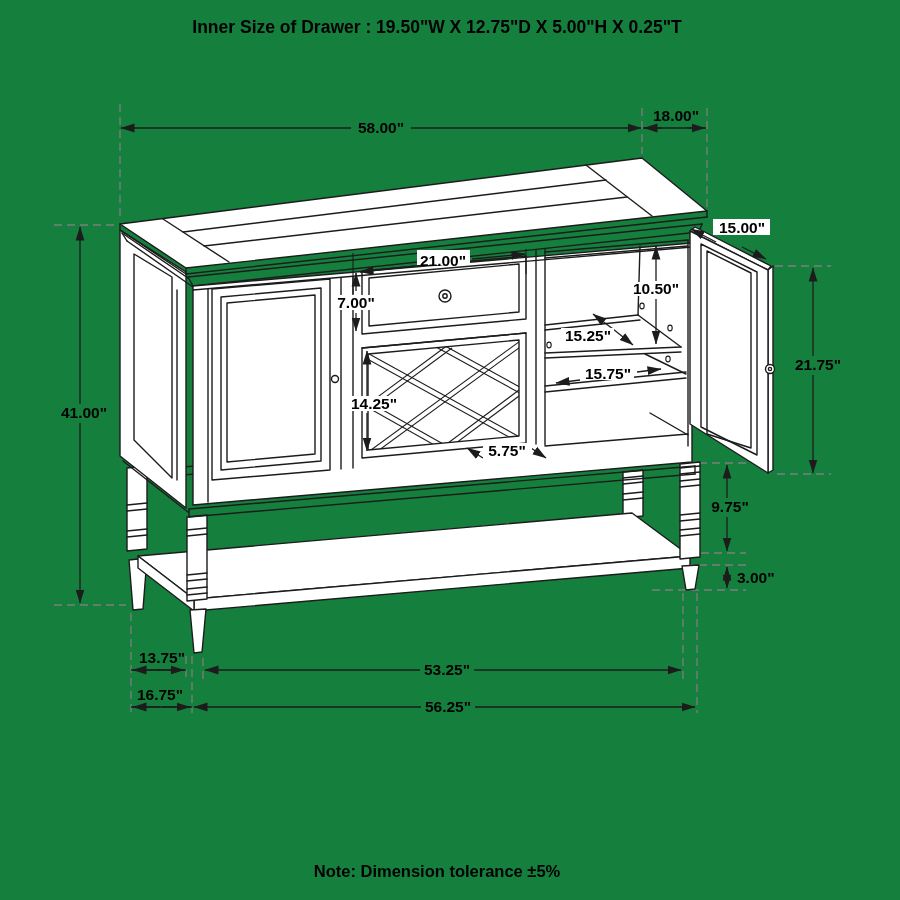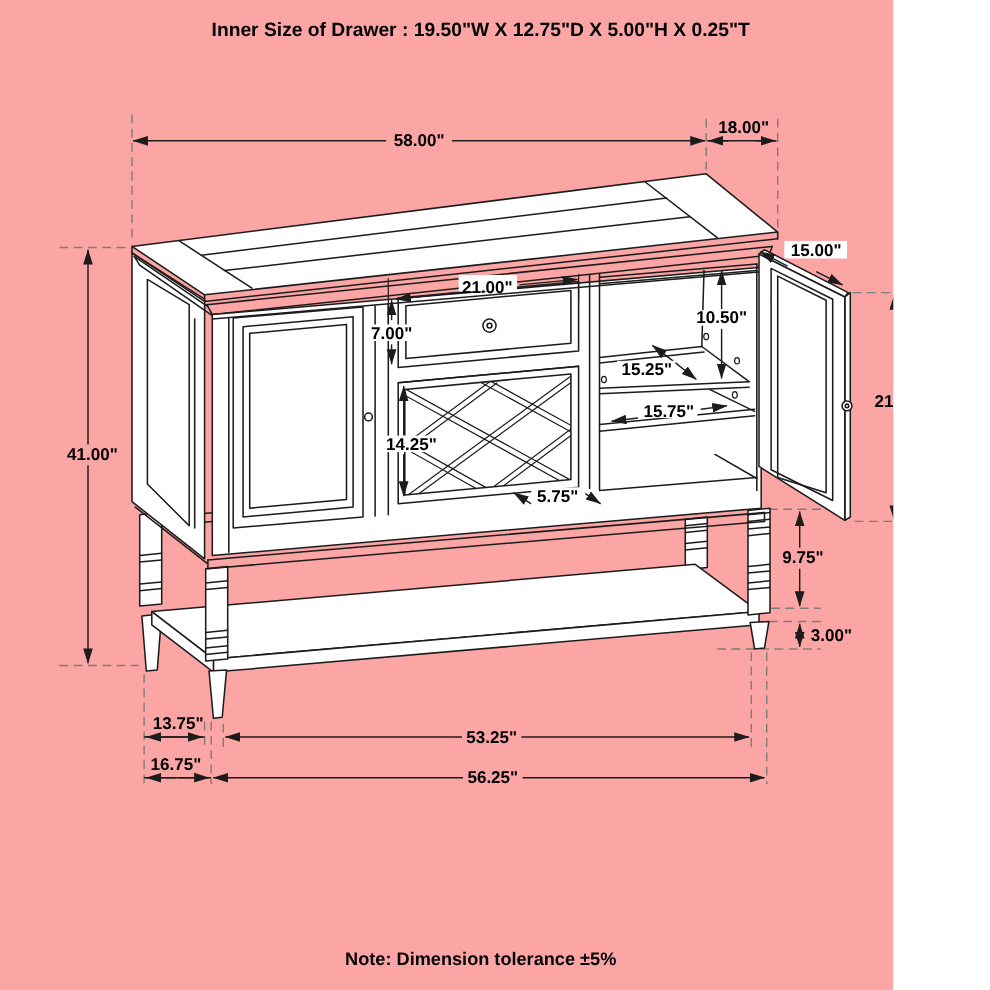--- a/index.html
+++ b/index.html
@@ -1,16 +1,16 @@
 <!DOCTYPE html>
 <html><head>
 <meta charset="utf-8">
 <style>
   html,body{margin:0;padding:0;background:#fff;}
-  .page{position:relative;width:812px;height:900px;background:#fca5a5;overflow:hidden;}
+  .page{position:relative;width:900px;height:900px;background:#15803d;overflow:hidden;}
   svg{display:block;}
   .ln{stroke:#1c1c1c;stroke-width:1.4;fill:none;stroke-linecap:round;stroke-linejoin:round;}
   .lnw{stroke:#1c1c1c;stroke-width:1.4;fill:#ffffff;stroke-linejoin:round;}
   .thin{stroke:#1c1c1c;stroke-width:1.1;fill:none;}
   .dim{stroke:#1c1c1c;stroke-width:1.3;fill:none;}
   .ext{stroke:#1c1c1c;stroke-width:1.1;fill:none;}
   .dash{stroke:#7d7d7d;stroke-width:1.3;fill:none;stroke-dasharray:8 5;}
   .lbl{font-family:"Liberation Sans","DejaVu Sans",sans-serif;font-weight:bold;font-size:15.5px;fill:#000;text-anchor:middle;}
   .lbl.start{text-anchor:start;}
   .ttl{font-family:"Liberation Sans","DejaVu Sans",sans-serif;font-weight:bold;font-size:17.5px;fill:#000;text-anchor:middle;}

